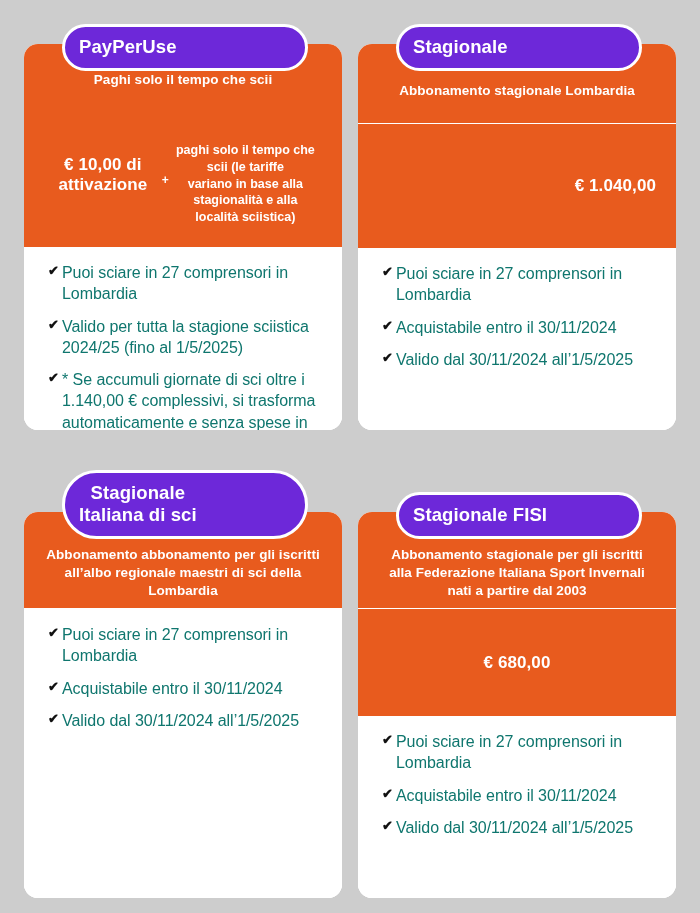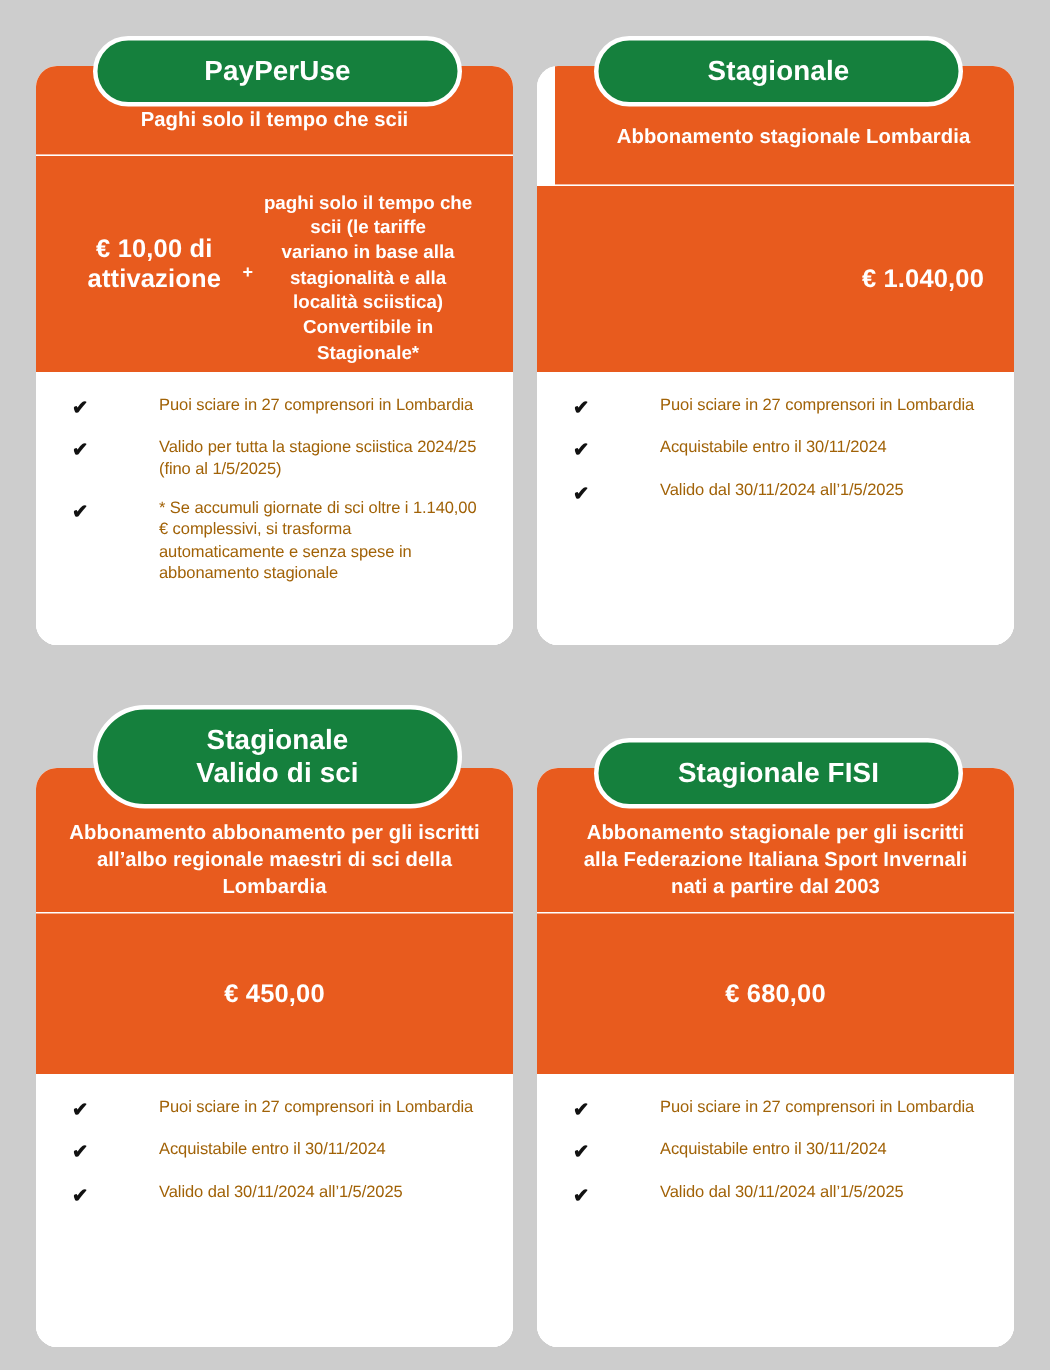--- a/index.html
+++ b/index.html
@@ -42,27 +42,27 @@
     display: flex;
     flex-direction: column;
   }
 
   
   .pill {
     position: absolute;
     left: 38px;
     top: 0;
     width: 246px;
-    background: #15803d;
+    background: #6d28d9;
     border: 3px solid #ffffff;
     border-radius: 40px;
     z-index: 5;
     display: flex;
     align-items: center;
-    justify-content: center;
+    justify-content: flex-start;
     padding: 9px 14px 10px;
     min-height: 46px;
   }
 
   .pill-title {
     color: #ffffff;
     font-size: 18.5px;
     font-weight: bold;
     line-height: 1.18;
     text-align: center;
@@ -145,46 +145,44 @@
   .check-icon {
     flex: 0 0 auto;
     width: 14px;
     font-size: 13px;
     font-weight: bold;
     line-height: 1.33;
     color: #111111;
   }
 
   .feature-text {
-    font-size: 11px;
+    font-size: 16px;
     line-height: 1.33;
-    color: #a16207;
+    color: #0f766e;
     letter-spacing: -.05px;
-    margin-left: 44px;
   }
 </style>
 </head>
 <body>
 
 <div class="board">
 
   <div class="card" style="left:24px; top:44px; height:386px;">
     <div class="card-body">
       <div class="orange subtitle-zone" style="height:59px; padding-top:14px;">
         <div class="subtitle">Paghi solo il tempo che scii</div>
       </div>
       <div class="divider"></div>
       <div class="orange price-zone" style="height:144px;">
         <div class="price-main">€ 10,00 di attivazione</div>
         <div class="price-plus">+</div>
         <div class="price-note">
           <div>paghi solo il tempo che scii (le tariffe</div>
           <div>variano in base alla stagionalità e alla</div>
           <div>località sciistica)</div>
-          <div>Convertibile in Stagionale*</div>
         </div>
       </div>
       <div class="features">
         <div class="feature">
           <span class="check-icon">✔</span>
           <span class="feature-text">Puoi sciare in 27 comprensori in Lombardia</span>
         </div>
         <div class="feature">
           <span class="check-icon">✔</span>
           <span class="feature-text">Valido per tutta la stagione sciistica 2024/25 (fino al 1/5/2025)</span>
@@ -195,21 +193,21 @@
         </div>
       </div>
     </div>
     <div class="pill" style="top:-20px;">
       <div class="pill-title">PayPerUse</div>
     </div>
   </div>
 
   <div class="card" style="left:358px; top:44px; height:386px;">
     <div class="card-body">
-      <div class="orange subtitle-zone" style="height:79px; padding-top:16px;margin-left:12px;">
+      <div class="orange subtitle-zone" style="height:79px; padding-top:16px;">
         <div class="subtitle">Abbonamento stagionale Lombardia</div>
       </div>
       <div class="divider"></div>
       <div class="orange price-zone" style="height:124px;justify-content:flex-end;">
         <div class="price-main">€ 1.040,00</div>
       </div>
       <div class="features">
         <div class="feature">
           <span class="check-icon">✔</span>
           <span class="feature-text">Puoi sciare in 27 comprensori in Lombardia</span>
@@ -228,42 +226,39 @@
       <div class="pill-title">Stagionale</div>
     </div>
   </div>
 
   <div class="card" style="left:24px; top:512px; height:386px;">
     <div class="card-body">
       <div class="orange subtitle-zone" style="height:96px; padding-top:26px;">
         <div class="subtitle">Abbonamento abbonamento per gli iscritti all’albo regionale maestri di sci della Lombardia</div>
       </div>
       <div class="divider"></div>
-      <div class="orange price-zone" style="height:107px;">
-        <div class="price-main">€ 450,00</div>
-      </div>
       <div class="features">
         <div class="feature">
           <span class="check-icon">✔</span>
           <span class="feature-text">Puoi sciare in 27 comprensori in Lombardia</span>
         </div>
         <div class="feature">
           <span class="check-icon">✔</span>
           <span class="feature-text">Acquistabile entro il 30/11/2024</span>
         </div>
         <div class="feature">
           <span class="check-icon">✔</span>
           <span class="feature-text">Valido dal 30/11/2024 all’1/5/2025</span>
         </div>
       </div>
     </div>
     <div class="pill" style="top:-42px;">
       <div class="pill-title">
         <div>Stagionale</div>
-        <div>Valido di sci</div>
+        <div>Italiana di sci</div>
       </div>
     </div>
   </div>
 
   <div class="card" style="left:358px; top:512px; height:386px;">
     <div class="card-body">
       <div class="orange subtitle-zone" style="height:96px; padding-top:26px;">
         <div class="subtitle">Abbonamento stagionale per gli iscritti alla Federazione Italiana Sport Invernali nati a partire dal 2003</div>
       </div>
       <div class="divider"></div>

